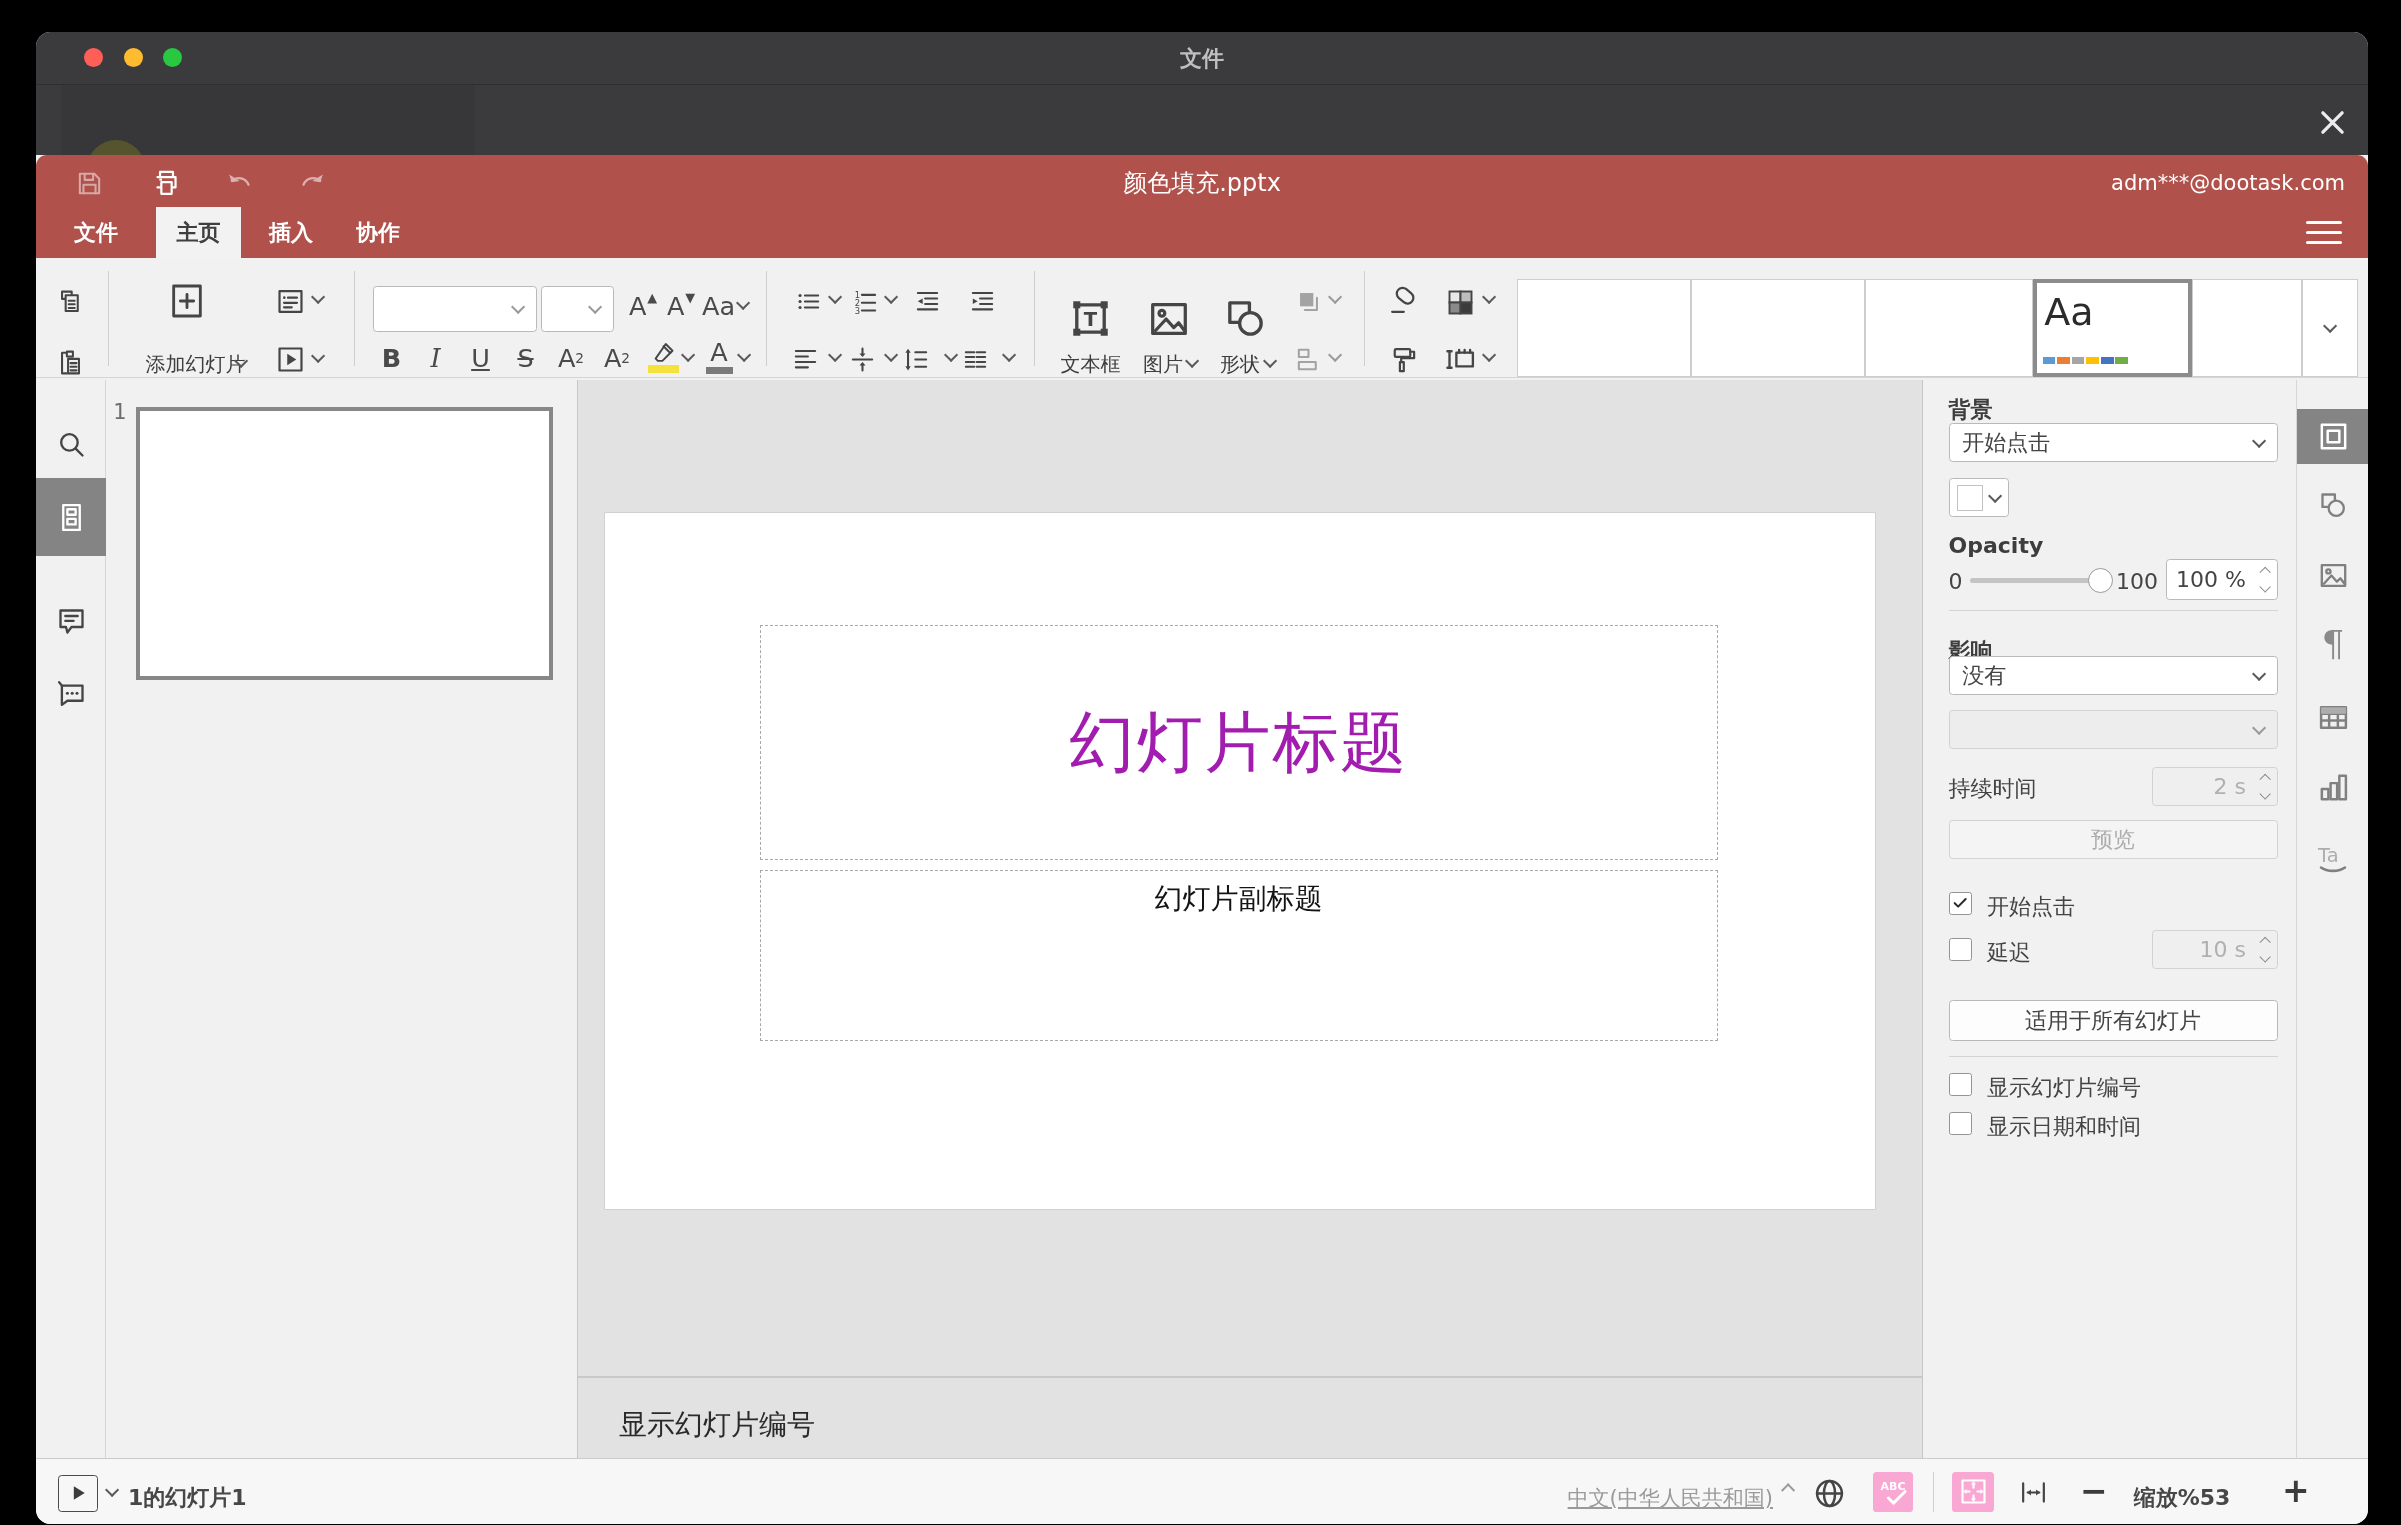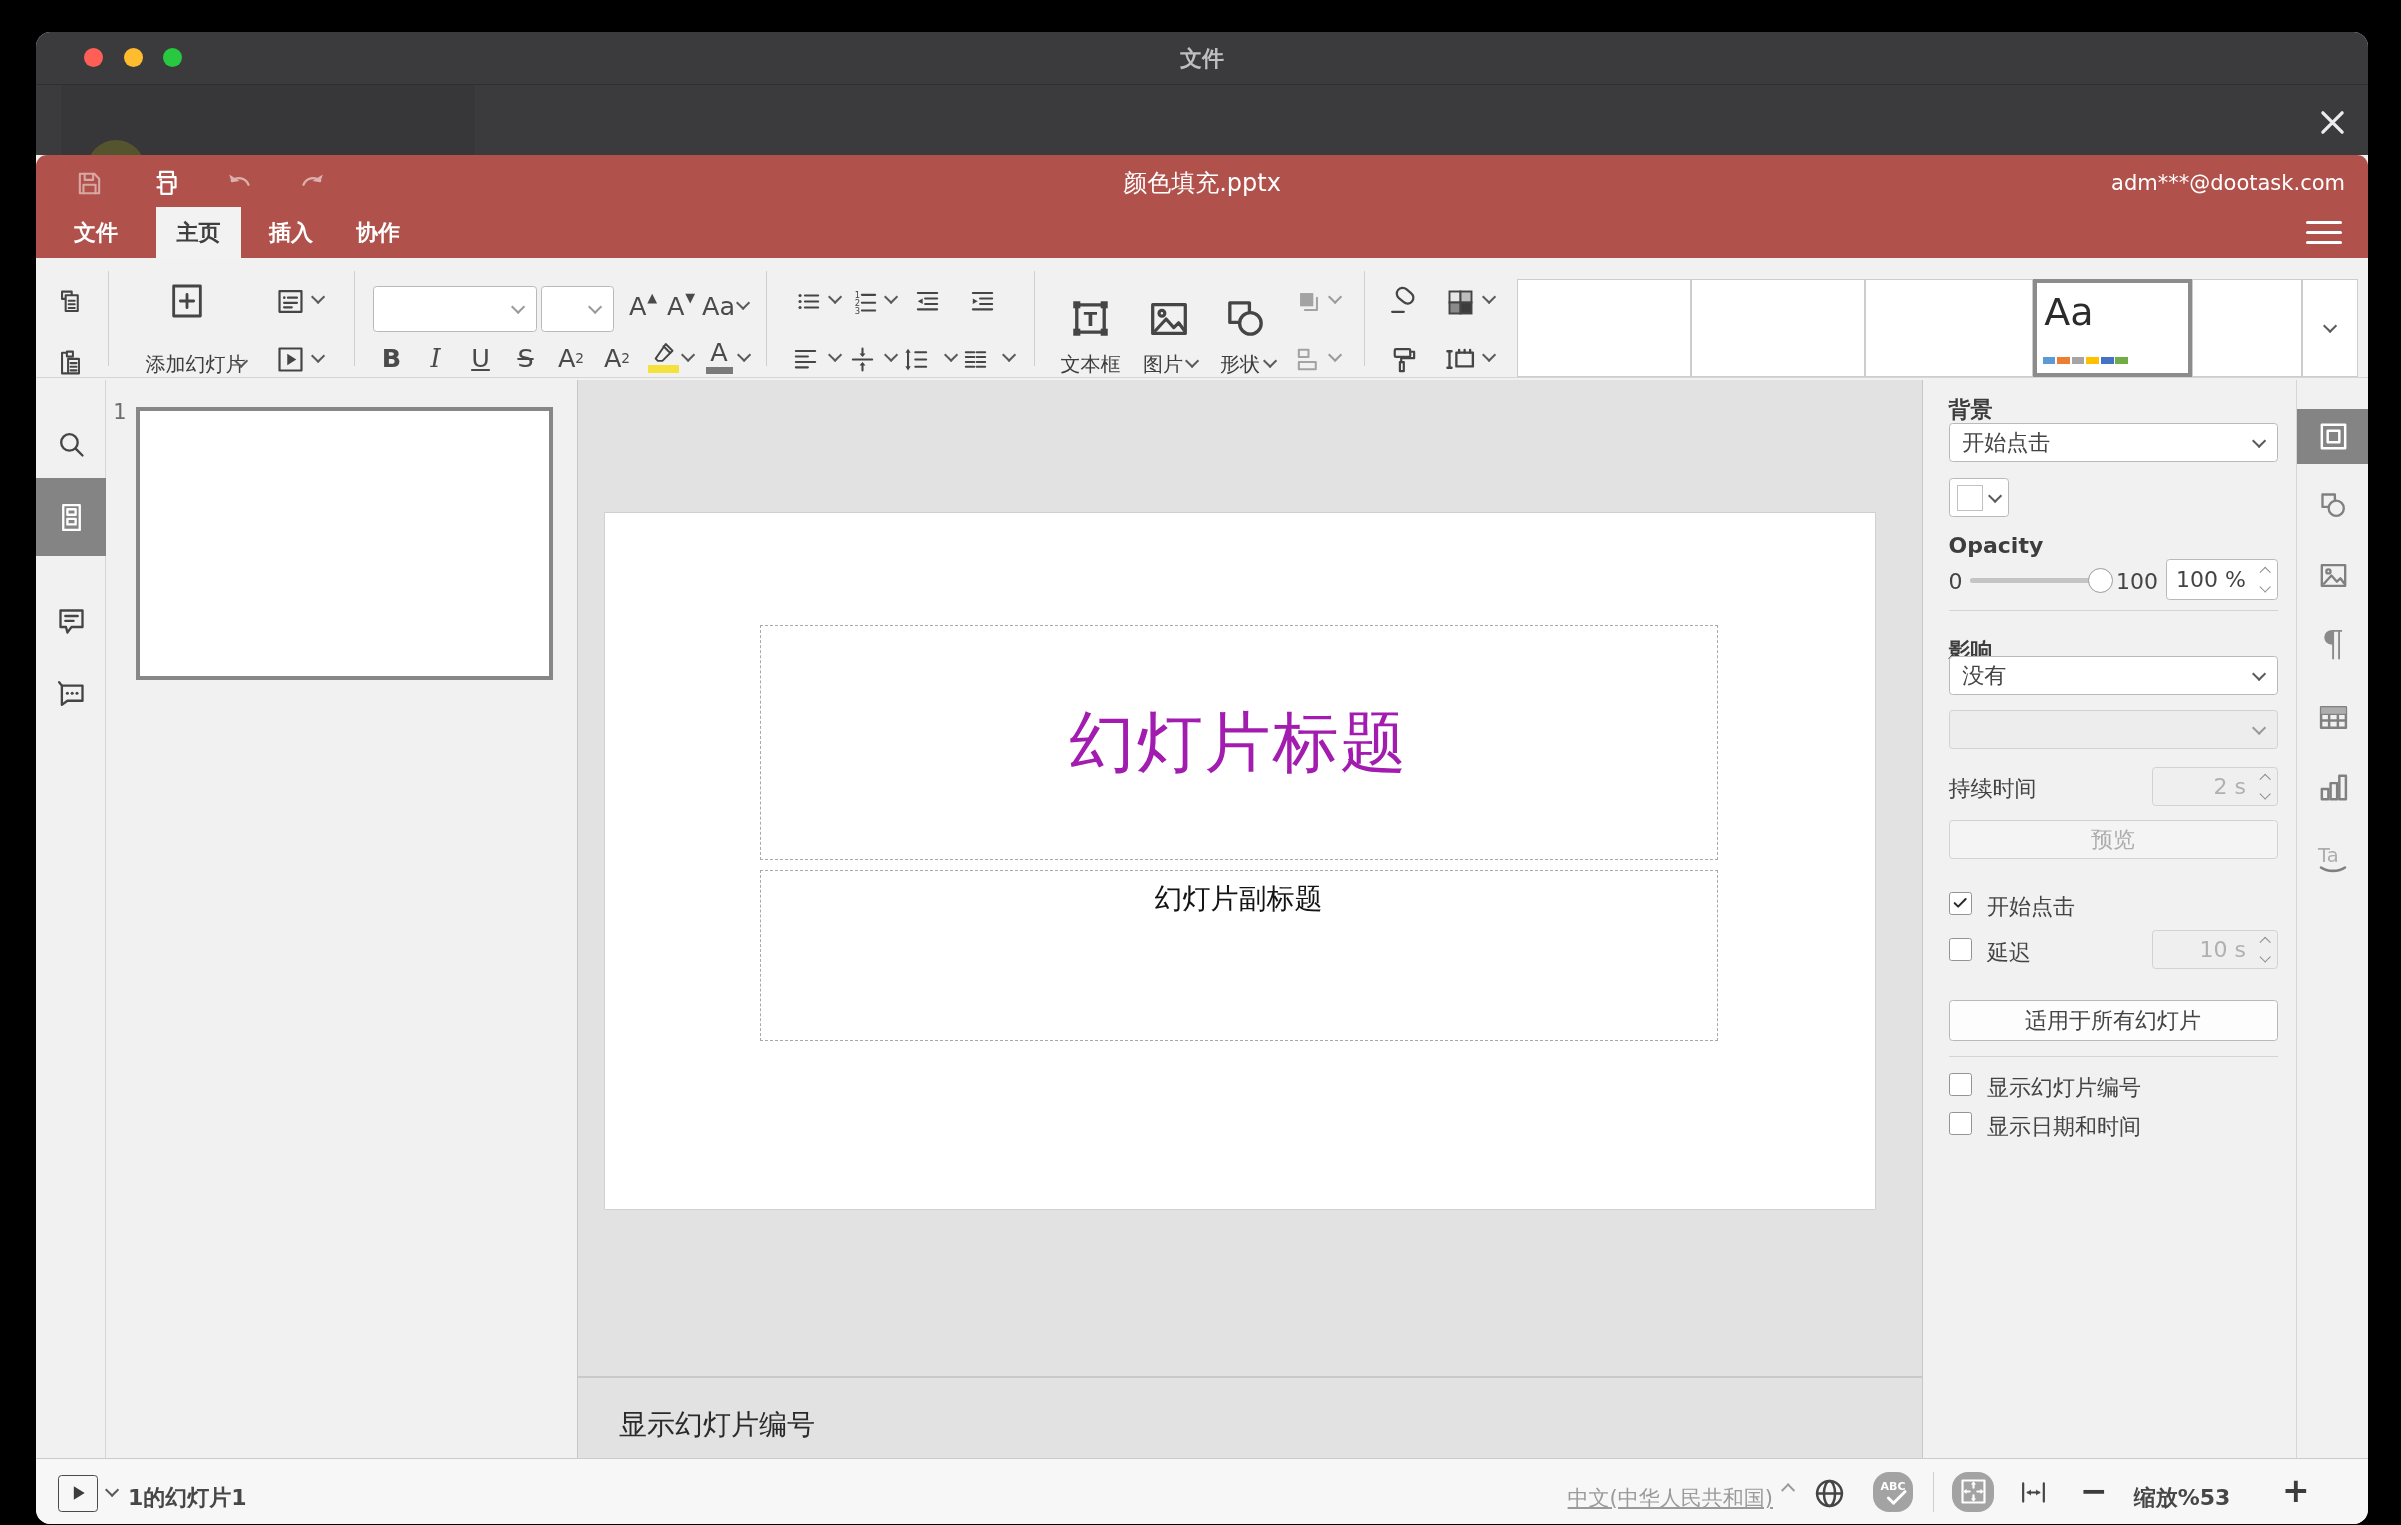--- a/index.html
+++ b/index.html
@@ -99,21 +99,21 @@
               border-left:0.9px solid #d6d6d6;box-sizing:border-box;}
   .rsi{position:absolute;left:0;width:72px;height:55px;display:flex;align-items:center;
        justify-content:center;cursor:pointer;}
   .rsi.selected{background:#848484;}
   
   .statusbar{position:absolute;left:0;top:1426px;width:100%;height:66px;background:#f7f7f7;
              border-top:0.9px solid #cbcbcb;box-sizing:border-box;}
   .sb-text{font-size:22px;color:#474747;font-weight:bold;}
   .sb-gray{font-size:21px;color:#9a9a9a;text-decoration:underline;}
   .sb-btn{position:absolute;border-radius:3.6px;display:flex;align-items:center;justify-content:center;cursor:pointer;}
-  .sb-btn.on{background:#a3a3a3;border-radius:16px;}
+  .sb-btn.on{background:#f9a8d4;}
   .sb-div{position:absolute;width:0.9px;background:#cfcfcf;}
   .pm{font-size:33px;color:#3c3c3c;font-weight:bold;line-height:1;}
   svg{display:block;}
   .ic{stroke:#454545;fill:none;stroke-width:1.7;stroke-linecap:round;stroke-linejoin:round;}
   .icw{stroke:#fff;fill:none;stroke-width:1.7;stroke-linecap:round;stroke-linejoin:round;}
 </style>
 </head>
 <body>
 
 <div class="stage">

